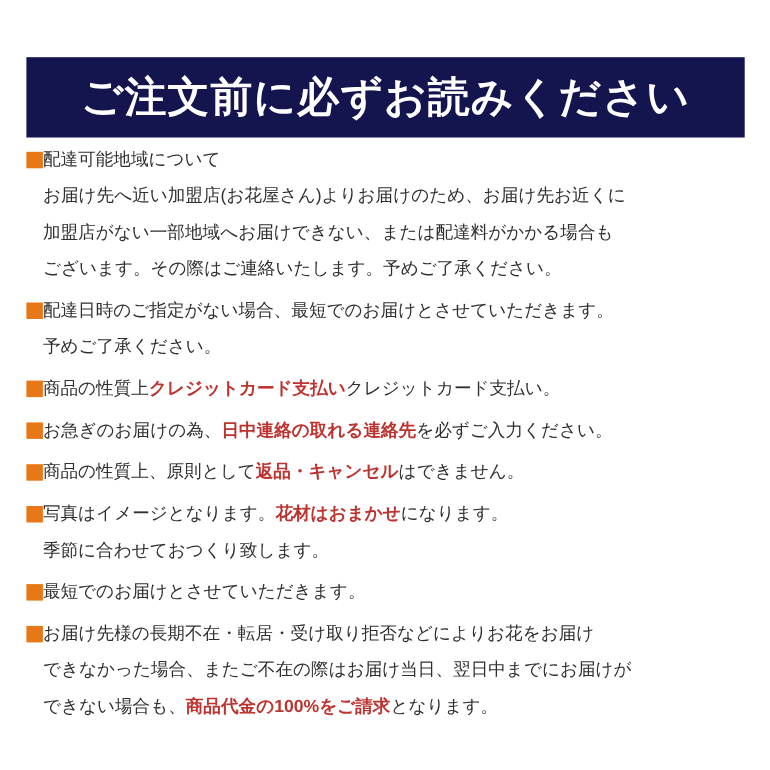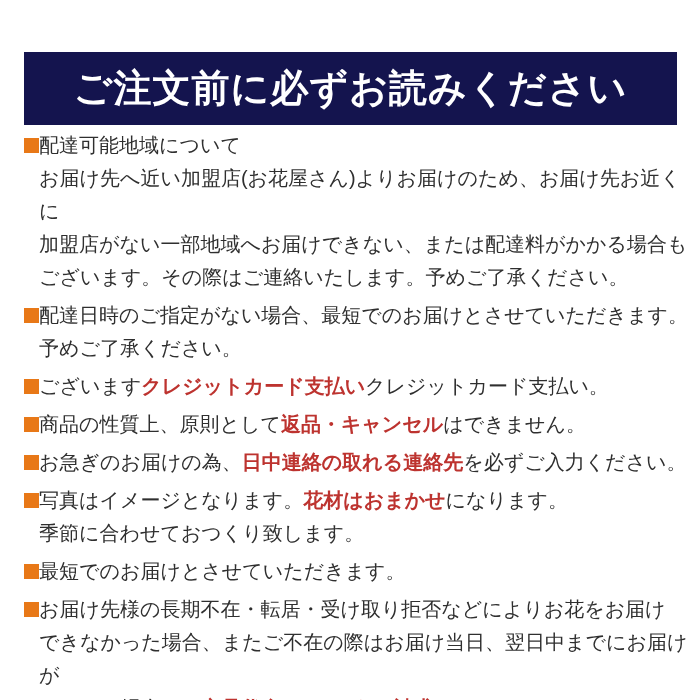--- a/index.html
+++ b/index.html
@@ -34,21 +34,21 @@
   .content {
     position: absolute;
     left: 24px;
     top: 129px;
     width: 664px;
   }
   .item {
     position: relative;
     padding-left: 15px;
     margin-bottom: 5px;
-    font-size: 20px;
+    font-size: 16px;
     line-height: 33px;
     color: var(--text-color, #2f2f2f);
     white-space: pre-line;
     letter-spacing: 0;
   }
   .bullet {
     position: absolute;
     left: 0;
     top: 9px;
     width: 15px;
@@ -68,22 +68,22 @@
   <span>ご注文前に必ずお読みください</span>
 </div>
 
 <div class="content">
     <div class="item"><span class="bullet"></span><span><span>配達可能地域について
 お届け先へ近い加盟店(お花屋さん)よりお届けのため、お届け先お近くに
 加盟店がない一部地域へお届けできない、または配達料がかかる場合も
 ございます。その際はご連絡いたします。予めご了承ください。</span></span></div>
     <div class="item"><span class="bullet"></span><span><span>配達日時のご指定がない場合、最短でのお届けとさせていただきます。
 予めご了承ください。</span></span></div>
-    <div class="item"><span class="bullet"></span><span><span>ございます</span><span class="em">クレジットカード支払い</span><span>クレジットカード支払い。</span></span></div>
+    <div class="item"><span class="bullet"></span><span><span>商品の性質上</span><span class="em">クレジットカード支払い</span><span>クレジットカード支払い。</span></span></div>
+    <div class="item"><span class="bullet"></span><span><span>お急ぎのお届けの為、</span><span class="em">日中連絡の取れる連絡先</span><span>を必ずご入力ください。</span></span></div>
     <div class="item"><span class="bullet"></span><span><span>商品の性質上、原則として</span><span class="em">返品・キャンセル</span><span>はできません。</span></span></div>
-    <div class="item"><span class="bullet"></span><span><span>お急ぎのお届けの為、</span><span class="em">日中連絡の取れる連絡先</span><span>を必ずご入力ください。</span></span></div>
     <div class="item"><span class="bullet"></span><span><span>写真はイメージとなります。</span><span class="em">花材はおまかせ</span><span>になります。
 季節に合わせておつくり致します。</span></span></div>
     <div class="item"><span class="bullet"></span><span><span>最短でのお届けとさせていただきます。</span></span></div>
     <div class="item"><span class="bullet"></span><span><span>お届け先様の長期不在・転居・受け取り拒否などによりお花をお届け
 できなかった場合、またご不在の際はお届け当日、翌日中までにお届けが
 できない場合も、</span><span class="em">商品代金の100%をご請求</span><span>となります。</span></span></div>
   </div>
 
 </body></html>

